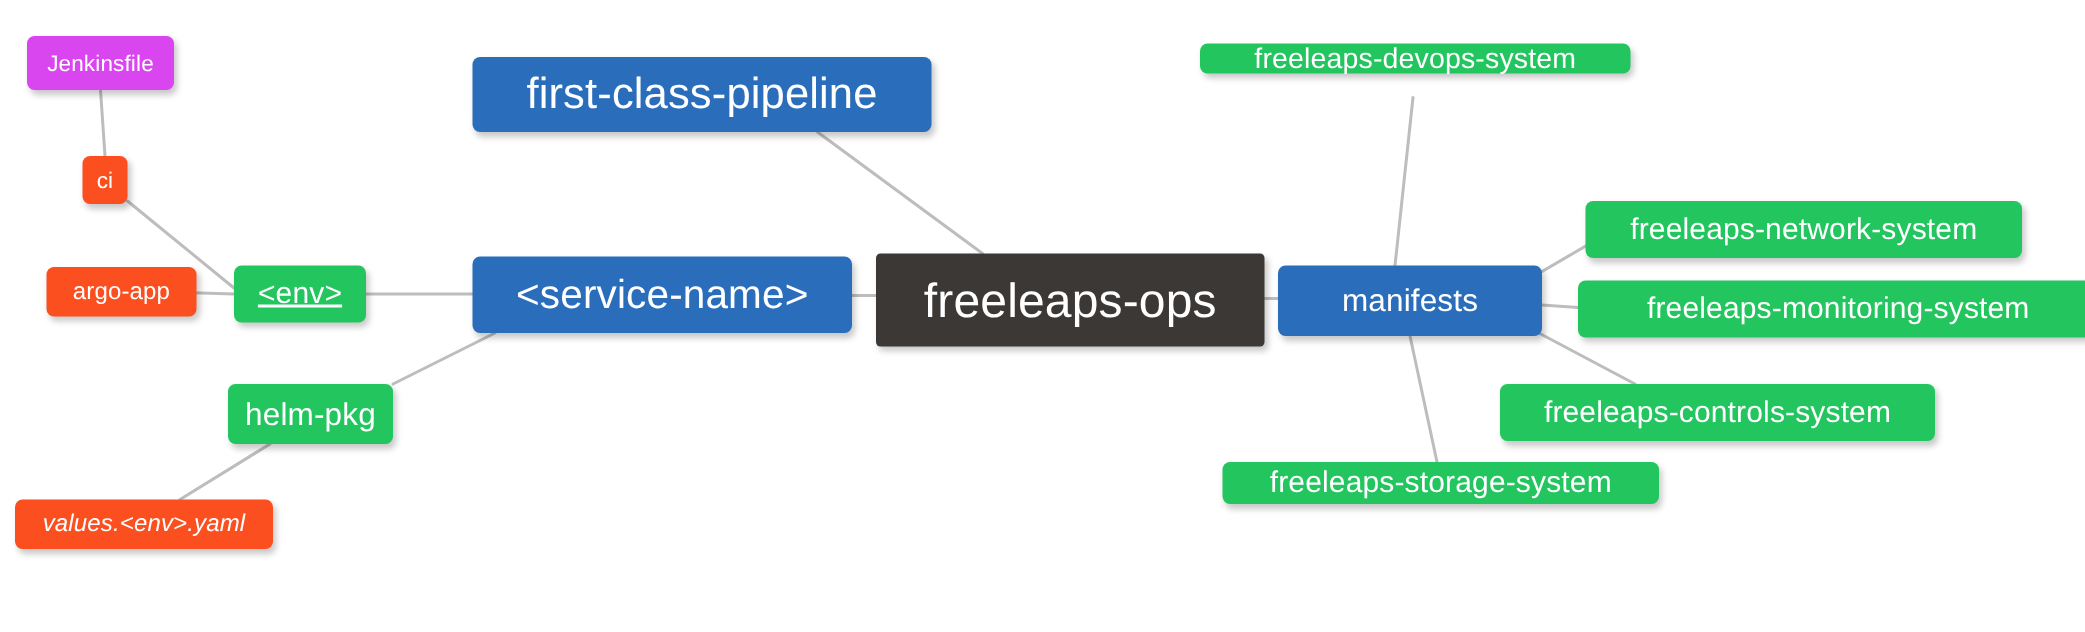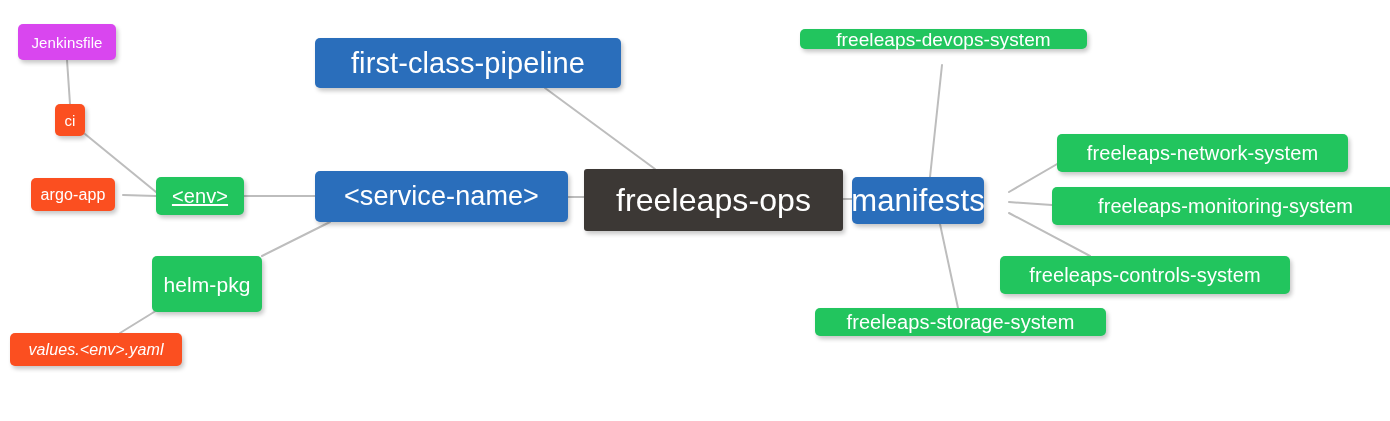--- a/index.html
+++ b/index.html
@@ -72,27 +72,27 @@
       <line x1="843" y1="199" x2="852" y2="199" stroke="#bdbdbd" stroke-width="2" stroke-linecap="round"></line>
       <line x1="930" y1="177" x2="942" y2="65" stroke="#bdbdbd" stroke-width="2" stroke-linecap="round"></line>
       <line x1="1009" y1="192" x2="1083" y2="149" stroke="#bdbdbd" stroke-width="2" stroke-linecap="round"></line>
       <line x1="1009" y1="202" x2="1052" y2="205" stroke="#bdbdbd" stroke-width="2" stroke-linecap="round"></line>
       <line x1="1009" y1="213" x2="1090" y2="256" stroke="#bdbdbd" stroke-width="2" stroke-linecap="round"></line>
       <line x1="940" y1="224" x2="958" y2="308" stroke="#bdbdbd" stroke-width="2" stroke-linecap="round"></line>
     </svg>
   <div id="node-layer">
       <div class="node n-orange" style="left: 18px; top: 24px; width: 98px; height: 36px; font-size: 15px;">Jenkinsfile</div>
       <div class="node n-red" style="left: 55px; top: 104px; width: 30px; height: 32px; font-size: 15px;">ci</div>
-      <div class="node n-red" style="left: 31px; top: 178px; width: 84px; height: 33px; font-size: 16px; text-align: center;">argo-app</div>
+      <div class="node n-red" style="left: 31px; top: 178px; width: 100px; height: 33px; font-size: 16px; text-align: center;">argo-app</div>
       <div class="node n-green" style="left: 156px; top: 177px; width: 88px; height: 38px; font-size: 20px; text-decoration: underline;">&lt;env&gt;</div>
-      <div class="node n-green" style="left: 152px; top: 256px; width: 110px; height: 56px; font-size: 21px;">helm-pkg</div>
+      <div class="node n-green" style="left: 152px; top: 256px; width: 110px; height: 40px; font-size: 21px;">helm-pkg</div>
       <div class="node n-red" style="left: 10px; top: 333px; width: 172px; height: 33px; font-size: 16px; font-style: italic;">values.&lt;env&gt;.yaml</div>
       <div class="node n-blue" style="left: 315px; top: 38px; width: 306px; height: 50px; font-size: 29px;">first-class-pipeline</div>
       <div class="node n-blue" style="left: 315px; top: 171px; width: 253px; height: 51px; font-size: 27px; text-align: right;">&lt;service-name&gt;</div>
       <div class="node n-root" style="left: 584px; top: 169px; width: 259px; height: 62px; font-size: 32px;">freeleaps-ops</div>
-      <div class="node n-blue" style="left: 852px; top: 177px; width: 132px; height: 47px; font-size: 31px;">manifests</div>
+      <div class="node n-blue" style="left: 852px; top: 177px; width: 176px; height: 47px; font-size: 21px;">manifests</div>
       <div class="node n-green" style="left: 800px; top: 29px; width: 287px; height: 20px; font-size: 19px;">freeleaps-devops-system</div>
       <div class="node n-green" style="left: 1057px; top: 111px; width: 291px; height: 38px; font-size: 20px; margin-top: 23px;">freeleaps-network-system</div>
       <div class="node n-green" style="left: 1052px; top: 187px; width: 347px; height: 38px; font-size: 20px;">freeleaps-monitoring-system</div>
       <div class="node n-green" style="left: 1000px; top: 256px; width: 290px; height: 38px; font-size: 20px;">freeleaps-controls-system</div>
       <div class="node n-green" style="left: 815px; top: 308px; width: 291px; height: 28px; font-size: 20px;">freeleaps-storage-system</div>
     </div>
 </div>
 
 </body></html>

